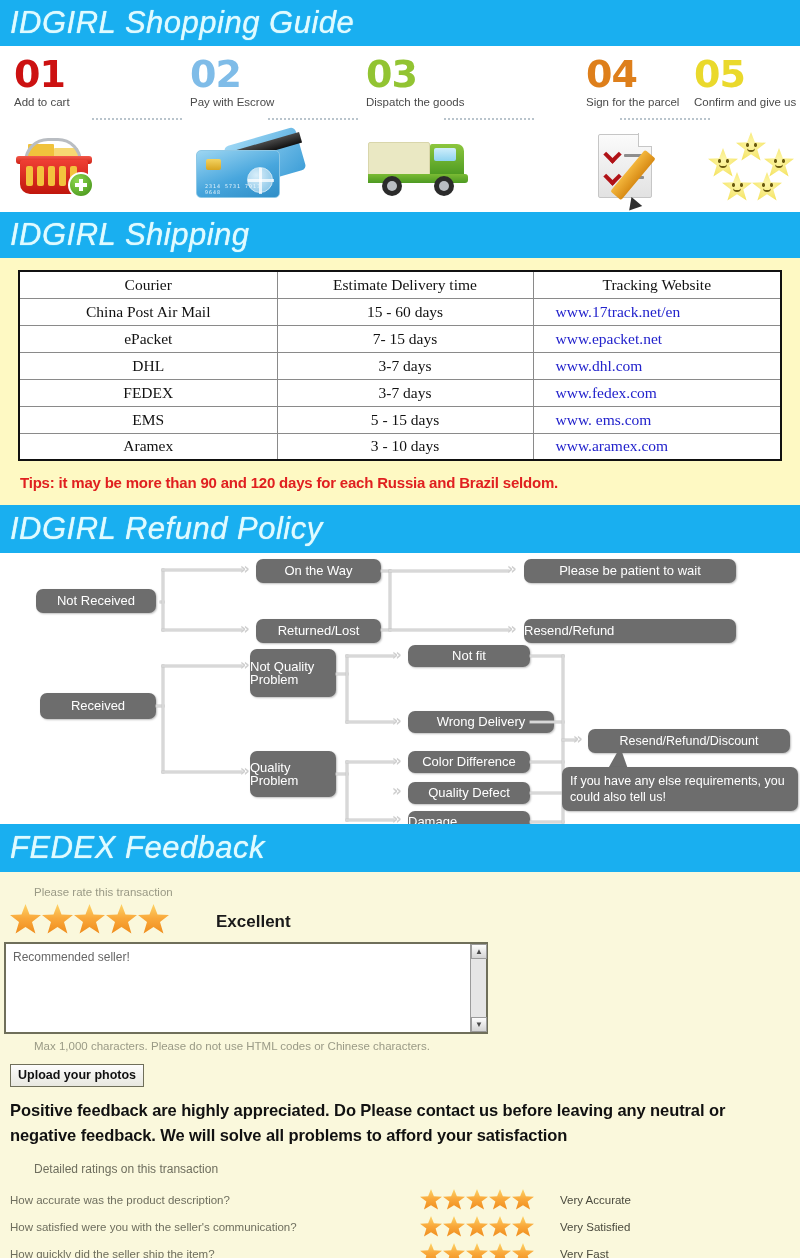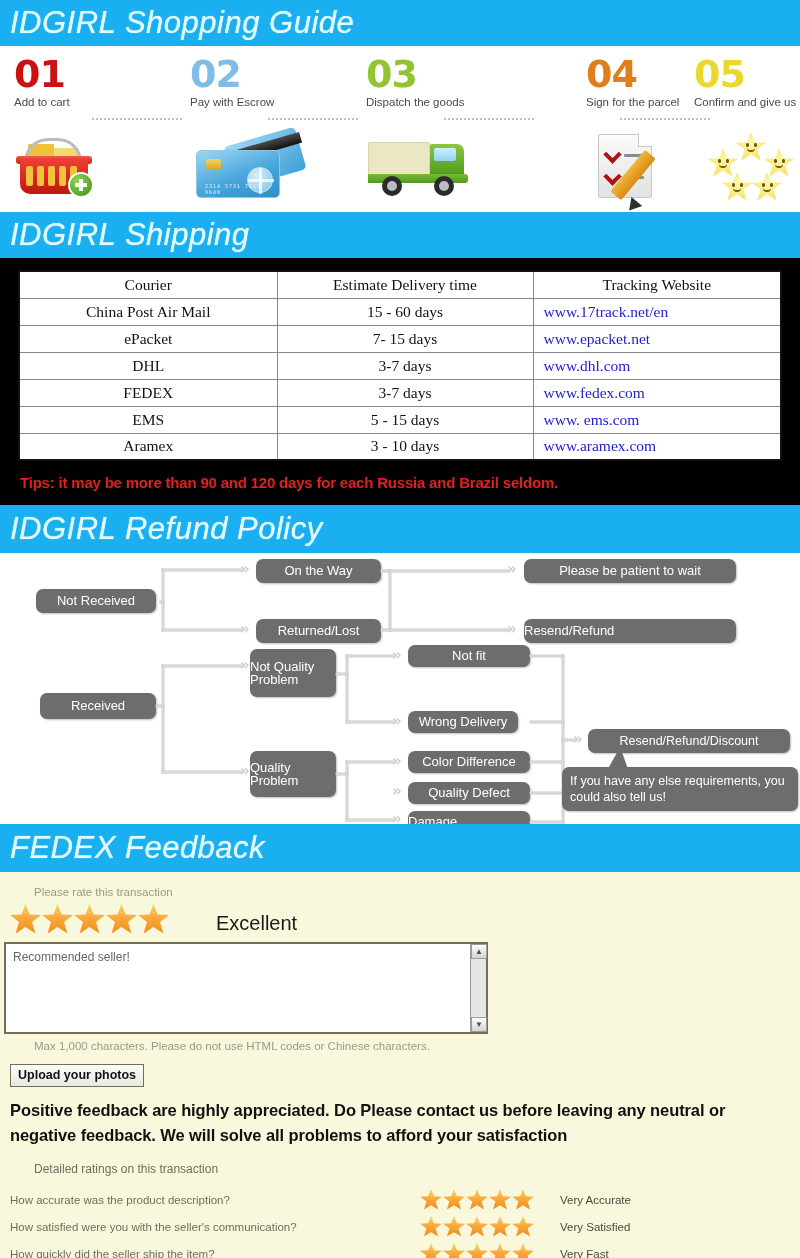--- a/index.html
+++ b/index.html
@@ -226,21 +226,21 @@
   }
   .smilestar .eye {
     position:absolute; top:11px; width:2.5px; height:3.5px; background:#6b5b10; border-radius:50%;
   }
   .smilestar .mouth {
     position:absolute; left:11px; top:16px; width:8px; height:4px;
     border-bottom:2px solid #6b5b10; border-radius:0 0 8px 8px;
   }
 
   
-  #sec-ship { position:absolute; left:0; top:212px; width:800px; height:293px; background:#000000; }
+  #sec-ship { position:absolute; left:0; top:212px; width:800px; height:293px; background:#fef9c3; }
   #banner-ship { position:absolute; left:0; top:0; height:46px; }
   .ship-table-wrap { position:absolute; left:18px; top:58px; width:764px; }
   table.ship {
     border-collapse: collapse;
     width: 764px;
     border: 2px solid #111111;
     font-family: "Liberation Serif", serif;
     background: #ffffff;
   }
   table.ship th, table.ship td {
@@ -248,21 +248,21 @@
     height: 27px;
     font-size: 15.5px;
     font-weight: normal;
     text-align: center;
     color: #111;
     padding: 0 4px;
   }
   table.ship td.link {
     text-align: left;
     color: #2222cc;
-    padding-left: 10px;
+    padding-left: 22px;
   }
   .ship-col-a { width: 258px; }
   .ship-col-b { width: 256px; }
   .tips {
     position:absolute; left:20px; top:262px;
     color:#e02020; font-size:15px; font-weight:bold;
     font-family:"Liberation Sans", sans-serif;
     letter-spacing:-0.2px;
   }
 
@@ -316,21 +316,21 @@
   #banner-feedback { position:absolute; left:0; top:0; height:48px; }
   .fb-body { position:absolute; left:0; top:48px; width:800px; height:386px; background:#FAF8DC; }
   .fb-small { font-size:11.5px; color:#9a9a86;margin-left:24px; }
   .star5 { display:flex; gap:1px; }
   .ostar {
     width:31px; height:30px;
     background: linear-gradient(#fdd56a 0%, #f9a83a 48%, #ef8c1c 100%);
     clip-path: polygon(50% 0%, 63% 35%, 100% 37%, 71% 60%, 82% 98%, 50% 77%, 18% 98%, 29% 60%, 0% 37%, 37% 35%);
   }
   .ostar.sm { width:22px; height:21px; }
-  .excellent { font-size:20px; font-weight:normal; color:#1a1a1a; }
+  .excellent { font-size:17px; font-weight:bold; color:#1a1a1a; }
   .ta {
     width:484px; height:92px;
     background:#ffffff; border:2px solid #6f6f5a;
     position:relative;
   }
   .ta .tatxt {
     position:absolute; left:7px; top:6px;
     font-size:12px; color:#666;
   }
   .ta .sbar {
@@ -576,21 +576,21 @@
       <div class="fbox left-al" style="left:250px; top:198px; width:86px; height:46px; line-height:13px;">Quality Problem</div>
 
       <div class="fline" style="left:336px; top:120px; width:12px; height:2px;"></div>
       <div class="fline" style="left:346px; top:102px; width:2px;  height:68px;"></div>
       <div class="fline" style="left:346px; top:102px; width:48px; height:2px;"></div>
       <div class="fline" style="left:346px; top:168px; width:48px; height:2px;"></div>
       <div class="arrow" style="left:392px; top:97px;">»</div>
       <div class="arrow" style="left:392px; top:163px;">»</div>
 
       <div class="fbox" style="left:408px; top:92px;  width:122px; height:22px;">Not fit</div>
-      <div class="fbox" style="left:408px; top:158px; width:110px; height:22px;">Wrong Delivery</div>
+      <div class="fbox" style="left:408px; top:158px; width:146px; height:22px;">Wrong Delivery</div>
 
       <div class="fline" style="left:336px; top:220px; width:12px; height:2px;"></div>
       <div class="fline" style="left:346px; top:208px; width:2px;  height:60px;"></div>
       <div class="fline" style="left:346px; top:208px; width:48px; height:2px;"></div>
       <div class="fline" style="left:346px; top:266px; width:48px; height:2px;"></div>
       <div class="arrow" style="left:392px; top:203px;">»</div>
       <div class="arrow" style="left:392px; top:233px;">»</div>
       <div class="arrow" style="left:392px; top:261px;">»</div>
 
       <div class="fbox" style="left:408px; top:198px; width:122px; height:22px;">Color Difference</div>

